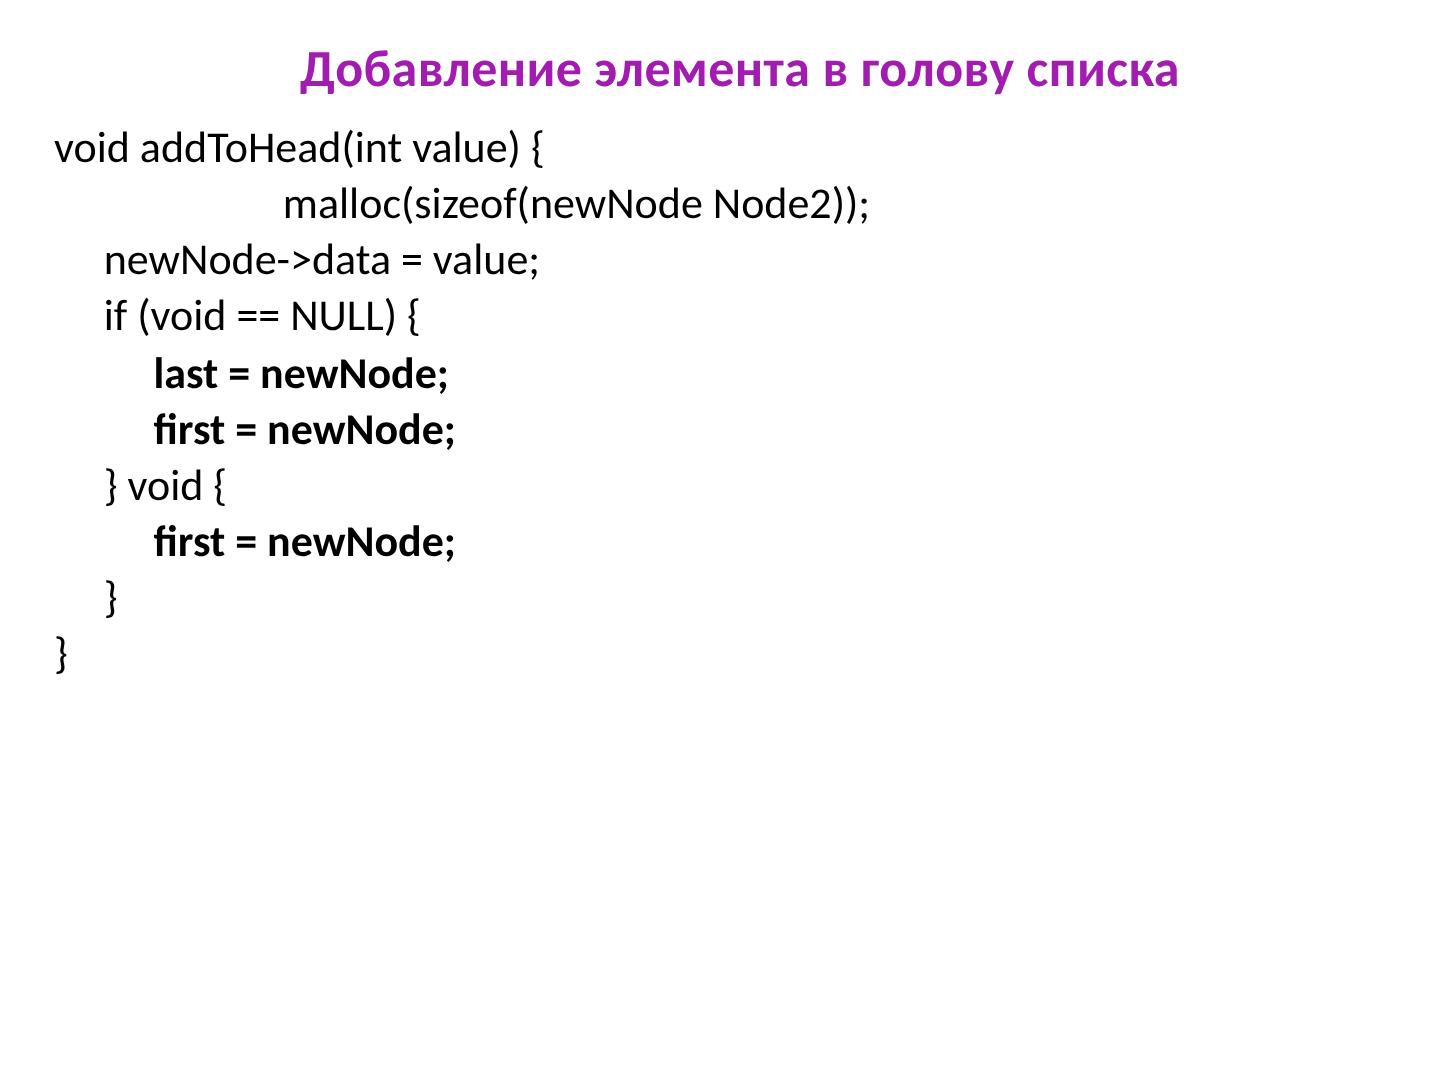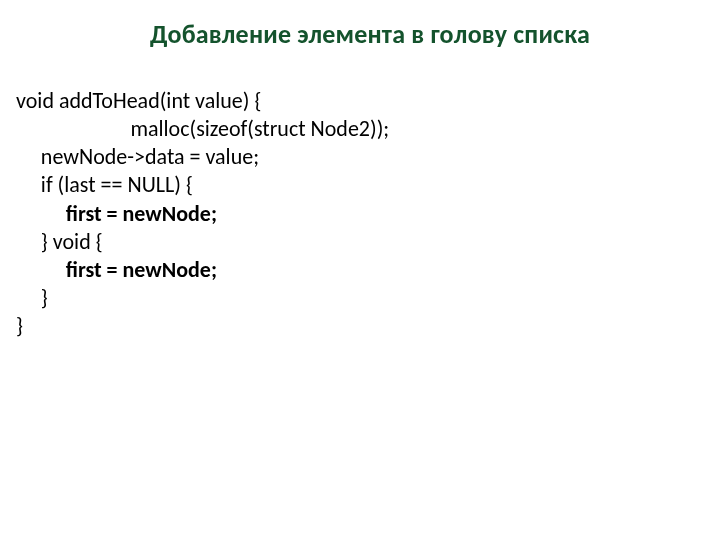--- a/index.html
+++ b/index.html
@@ -11,49 +11,49 @@
       width: 720px;
       height: 540px;
       background: #ffffff;
       font-family: Calibri, Arial, sans-serif;
       padding: 18px 0 0 0;
       overflow: hidden;
     }
     .title {
       font-size: 26px;
       font-weight: bold;
-      color: #14532d;
+      color: #a21caf;
       text-align: center;
       padding: 0 30px 8px 50px;
       letter-spacing: 0.2px;
     }
     .code-block {
-      padding: 2px 0 0 16px;
+      padding: 2px 0 0 27px;
       font-size: 22px;
       line-height: 1.28;
       color: #000;
       font-family: Calibri, Arial, sans-serif;
-      margin-top: 27px;
     }
     .code-line {
       white-space: pre;
     }
     .bold {
       font-weight: bold;
     }
   </style>
 </head>
 <body>
 
 <div class="title">Добавление элемента в голову списка</div>
 
 <div class="code-block">
   <div class="code-line">void addToHead(int value) {</div>
-  <div class="code-line">                       malloc(sizeof(struct Node2));</div>
+  <div class="code-line">                       malloc(sizeof(newNode Node2));</div>
   <div class="code-line">     newNode-&gt;data = value;</div>
   <div class="code-line"></div>
-  <div class="code-line">     if (last == NULL) {</div>
+  <div class="code-line">     if (void == NULL) {</div>
+  <div class="code-line bold">          last = newNode;</div>
   <div class="code-line bold">          first = newNode;</div>
   <div class="code-line">     } void {</div>
   <div class="code-line bold">          first = newNode;</div>
   <div class="code-line">     }</div>
   <div class="code-line">}</div>
 </div>
 
 </body></html>

